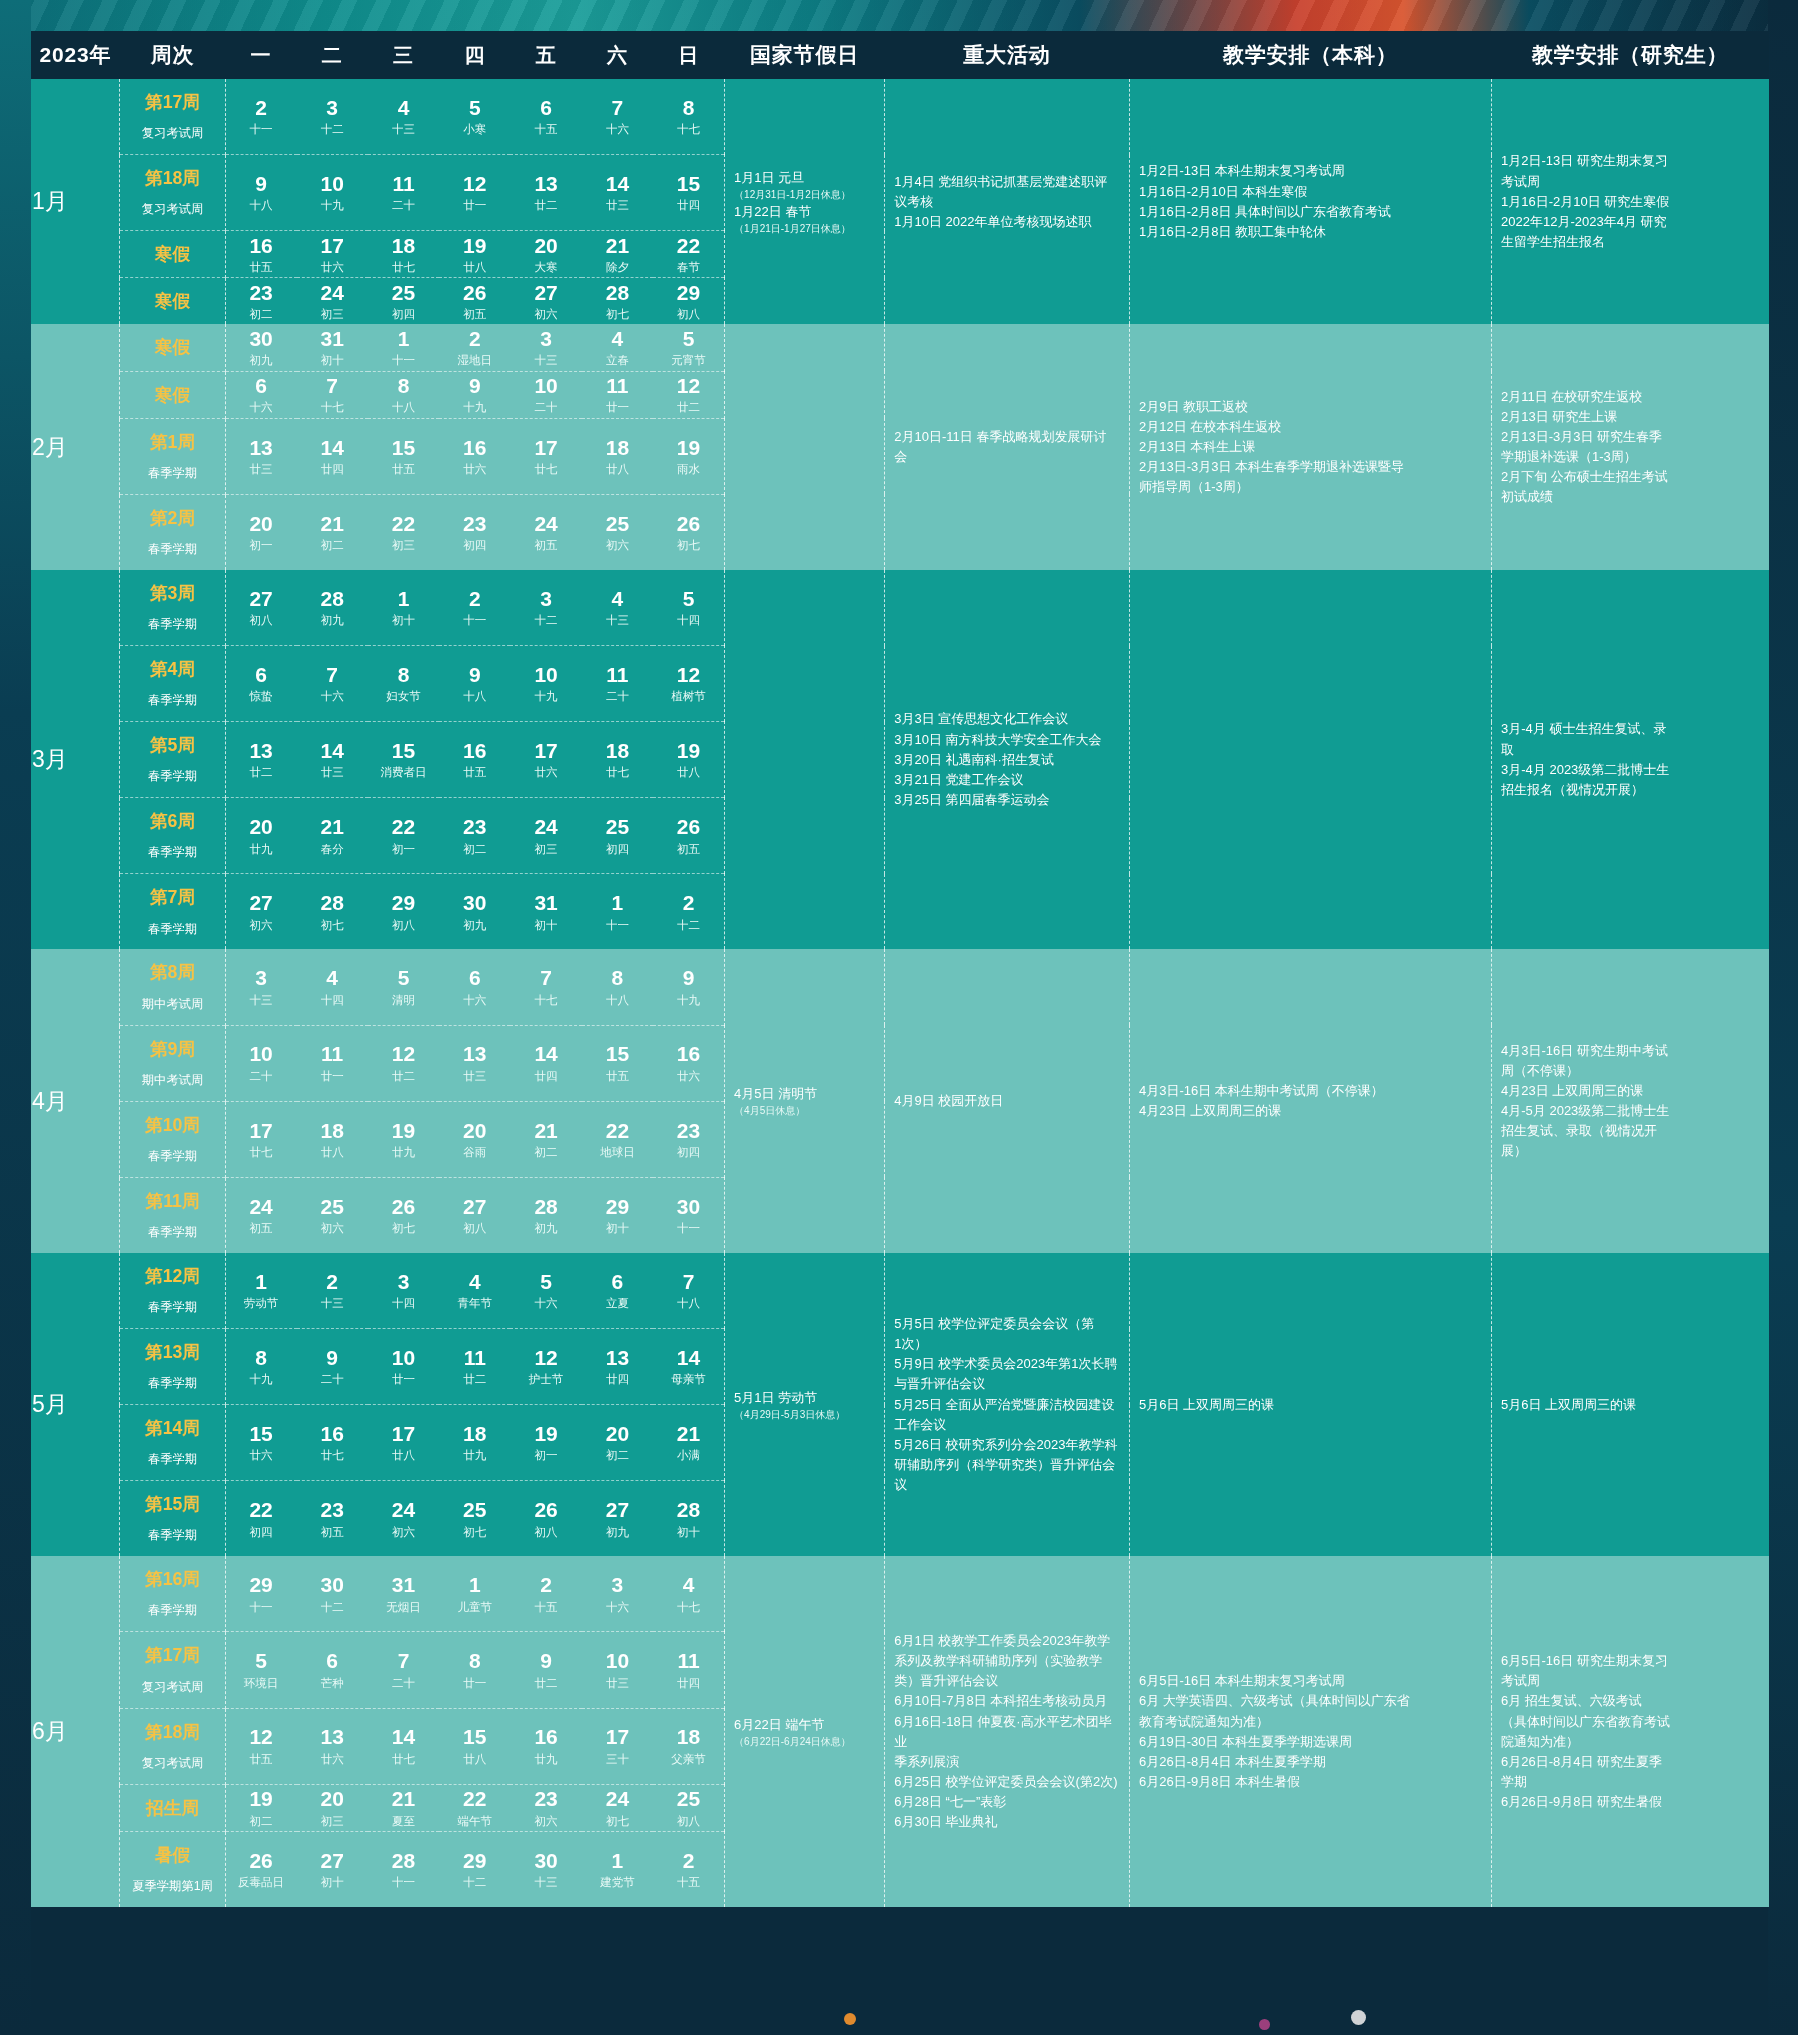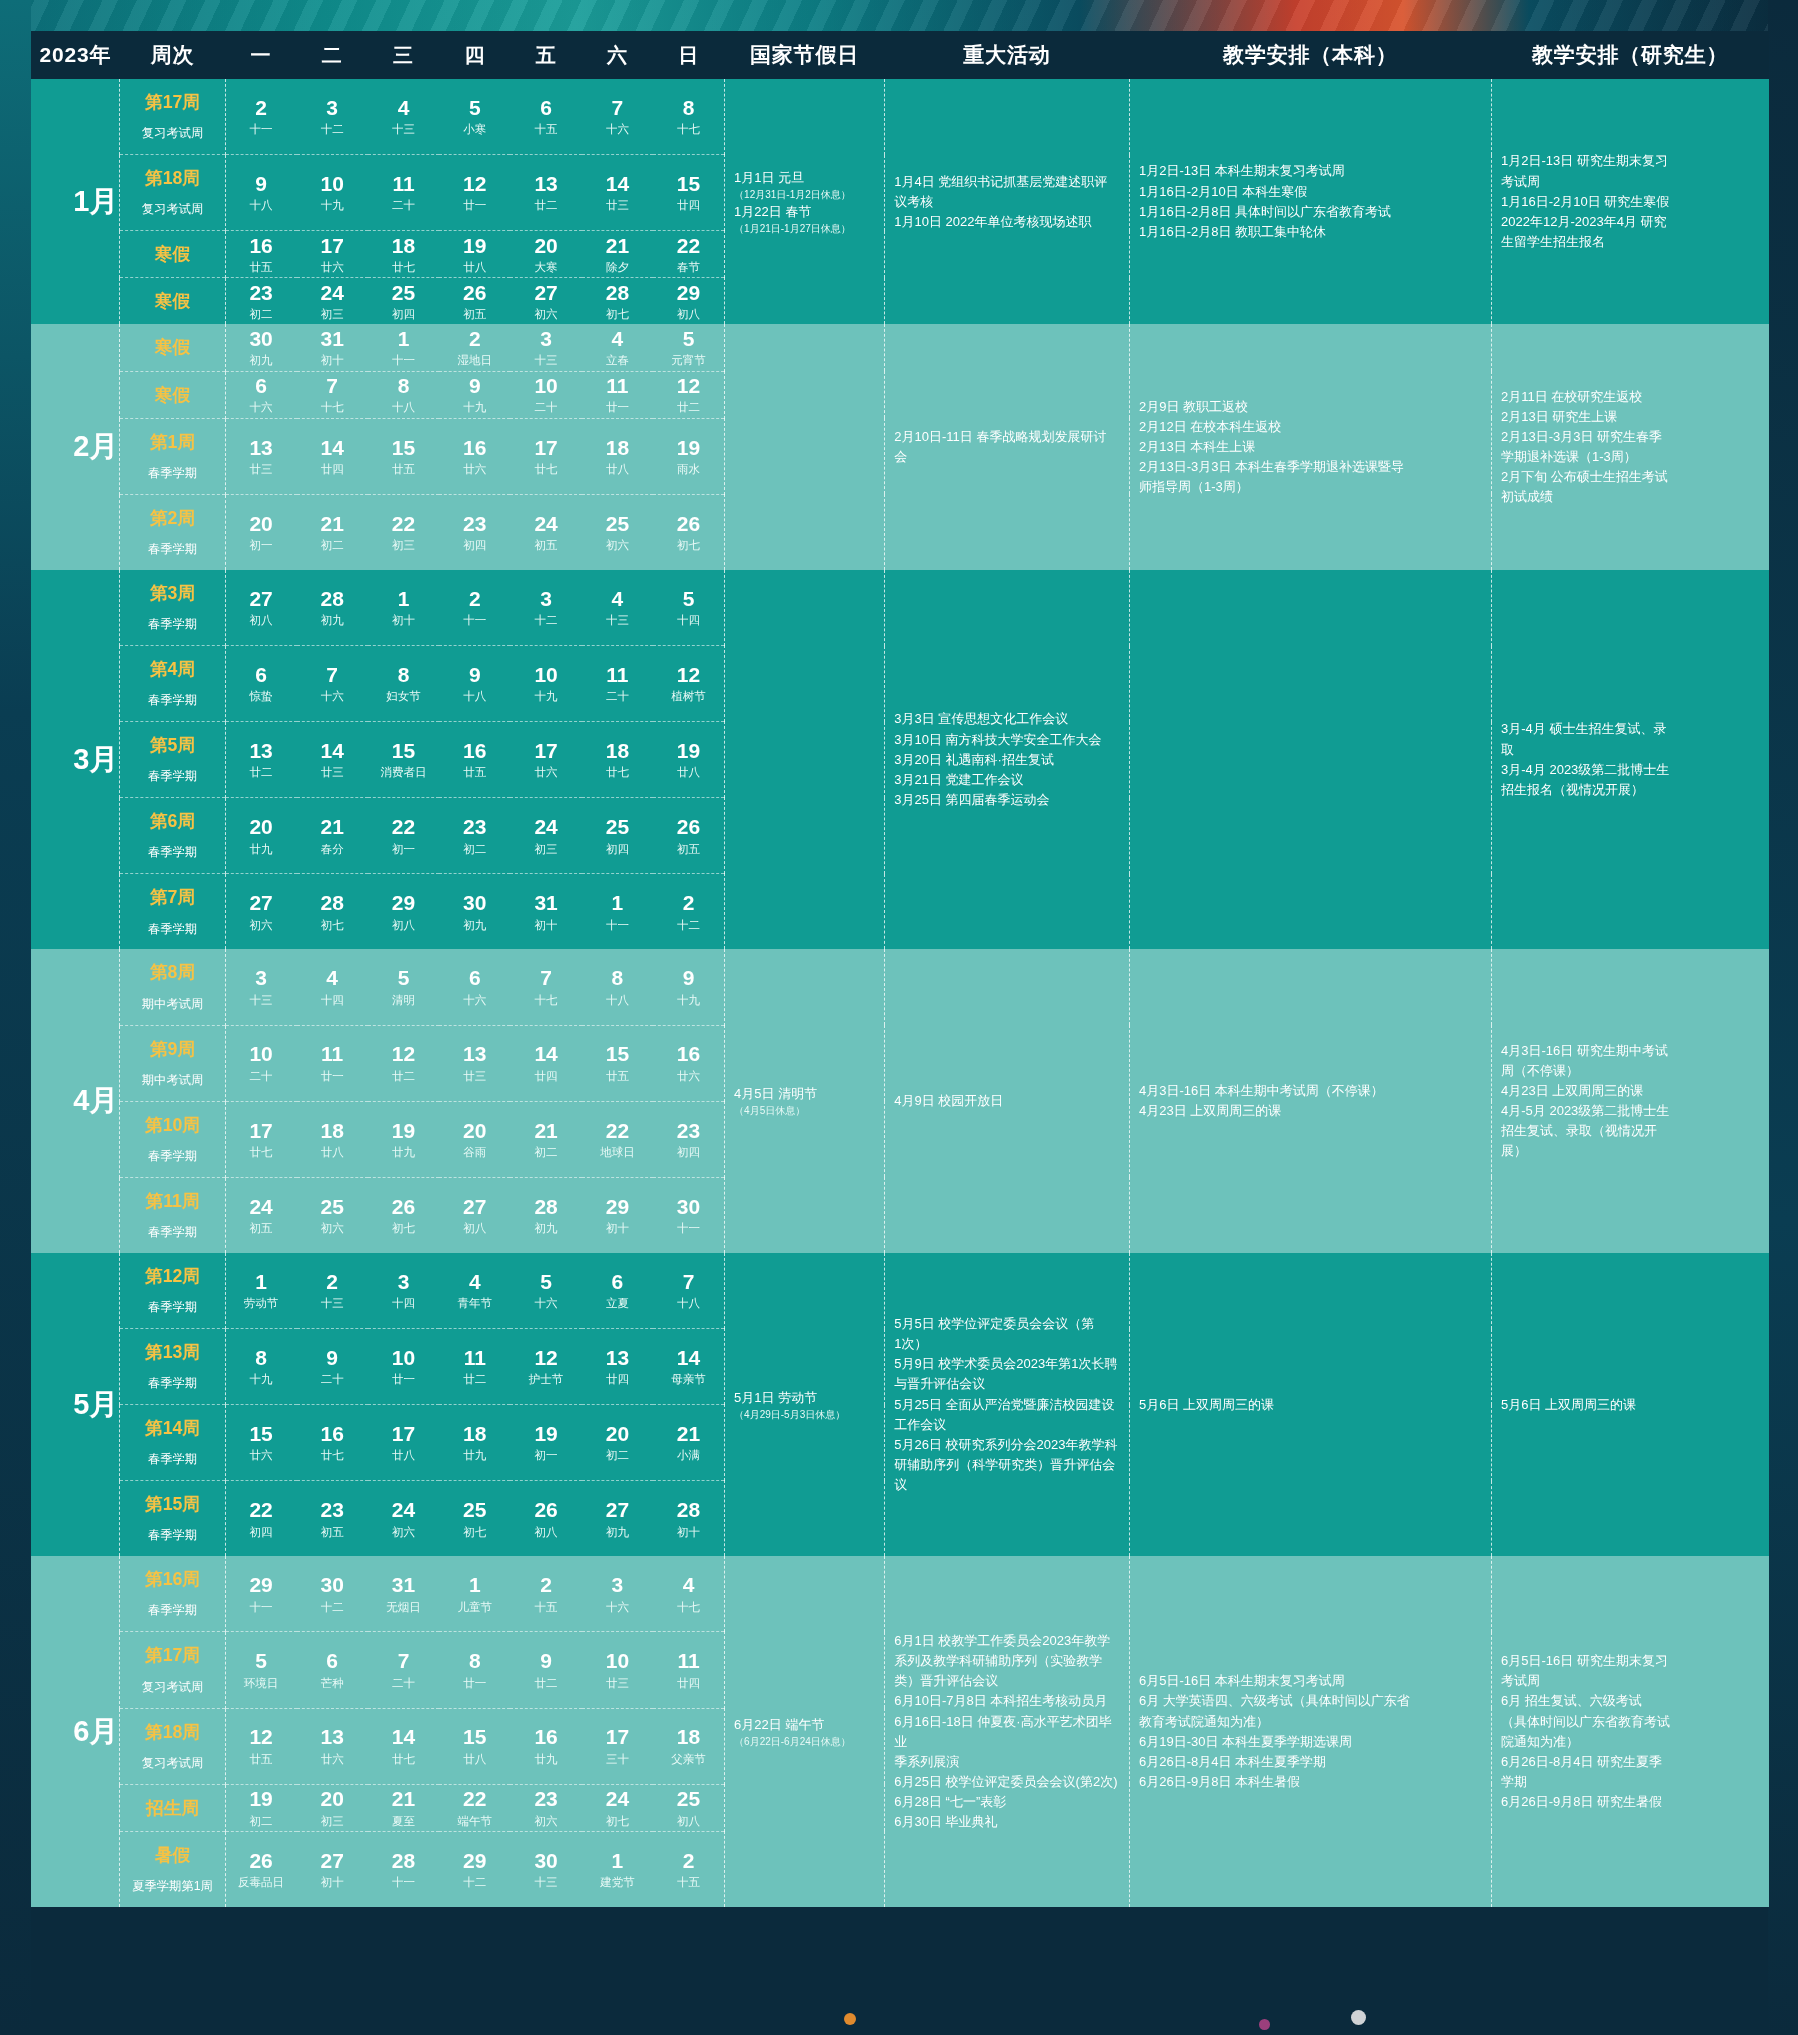--- a/index.html
+++ b/index.html
@@ -22,21 +22,21 @@
   .colweek{width:96px;}
   .colday{width:65px;}
   .colhol{width:146px;}
   .colevent{width:223px;}
   .colug{width:330px;}
   .colpg{width:253px;}
 
   tbody td{border:none;}
   .mrow-dark{background:#109c93;}
   .mrow-light{background:#6dc2bb;}
-  .mcell{color:#ffffff;font-size:29px;text-align:right;font-weight:bold;}
+  .mcell{color:#ffffff;font-size:23px;text-align:left;font-weight:normal;}
   .wcell{text-align:center;padding:12px 0;}
   .wtitle{color:#f6c244;font-size:17.7px;font-weight:bold;line-height:1.25;}
   .wsub{color:#ffffff;font-size:12.3px;line-height:1.3;margin-top:13px;}
   .dcell{text-align:center;padding:2.3px 0;}
   .dnum{color:#ffffff;font-size:21px;font-weight:bold;line-height:1.15;}
   .dlunar{color:#eafaf7;font-size:11.5px;line-height:1.3;margin-top:2.3px;}
   .infocell{color:#ffffff;font-size:13px;line-height:1.55;padding:6.1px 9.2px;vertical-align:middle;text-align:left;}
   .infocell .sm{font-size:10px;color:#eafaf7;display:block;line-height:1.4;}
   .vline{border-left:0.8px dashed rgba(255,255,255,0.75);}
   .hline{border-top:0.8px dashed rgba(255,255,255,0.55);}

